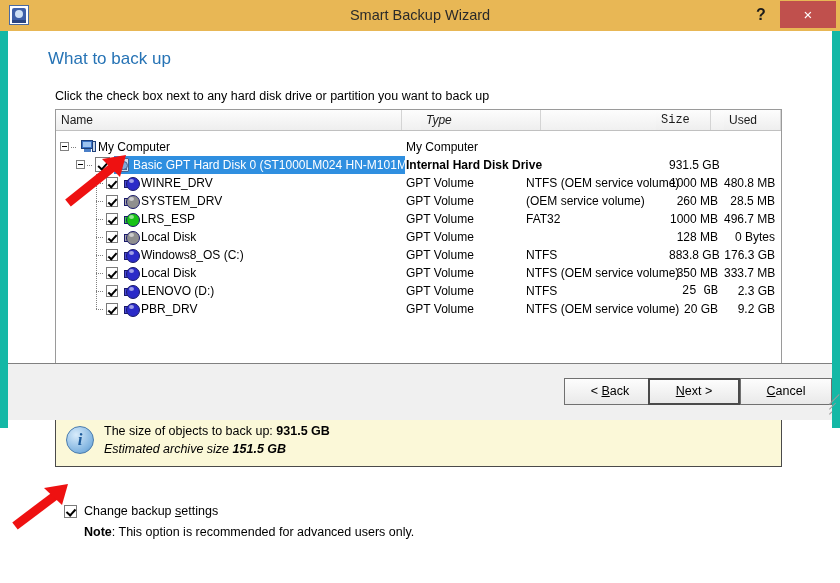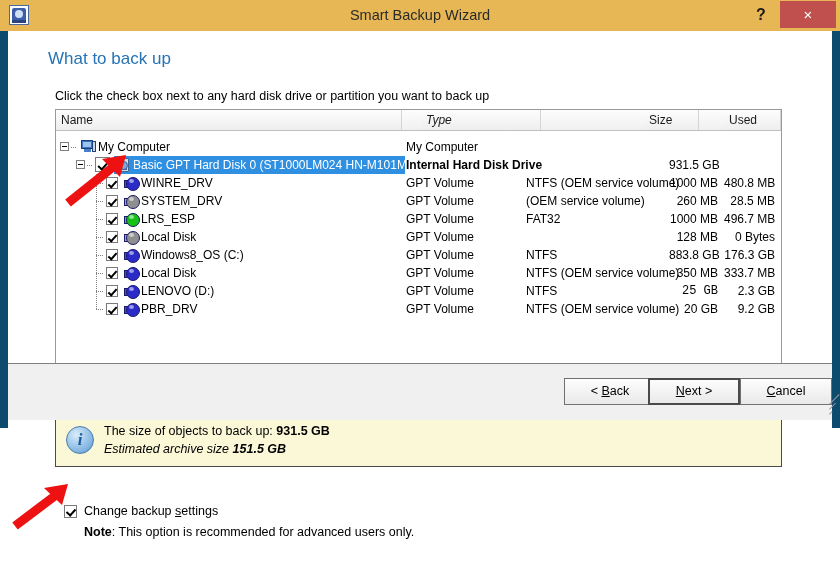--- a/index.html
+++ b/index.html
@@ -4,21 +4,21 @@
 <style>
   html,body{margin:0;padding:0;}
   body{
     width:840px;height:583px;overflow:hidden;
     font-family:"Liberation Sans", sans-serif;
     background:#ffffff;
   }
   
   #window{
     position:absolute;left:0;top:0;width:840px;height:428px;
-    background:#0c4a6e;
+    background:#14b8a6;
     box-sizing:border-box;
   }
   #titlebar{
     position:absolute;left:0;top:0;width:840px;height:31px;
     background:#e8b755;
   }
   #app-icon{
     position:absolute;left:9px;top:5px;width:20px;height:20px;
     background:#ffffff;border:1px solid #4b6aa0;
     box-sizing:border-box;
@@ -223,21 +223,21 @@
     <div id="page-title">What to back up</div>
 
     <div id="instruction">
       <span>Click the check box next to any hard disk drive or partition you want to back up</span>
     </div>
 
     <div id="tree">
       <div id="tree-header">
           <div class="hcell" style="left: 0px; width: 346px;">Name</div>
           <div class="hcell" style="left: 365px; width: 120px; font-style: italic;">Type</div>
-          <div class="hcell" style="left: 588px; width: 55px;">Size</div>
+          <div class="hcell" style="left: 600px; width: 55px; font-family: Liberation Mono, monospace;">Size</div>
           <div class="hcell" style="left: 668px; width: 57px;">Used</div>
         </div>
       <div id="tree-body">
           <div class="row" style="top: 0px;">
             <div class="exp" style="left: 4px;"></div>
             <div class="dots-h" style="left: 15px; width: 6px;"></div>
             <div class="ic-pc" style="left: 25px;">
               <div class="mon"></div>
               <div class="twr"></div>
               <div class="stand"></div>

